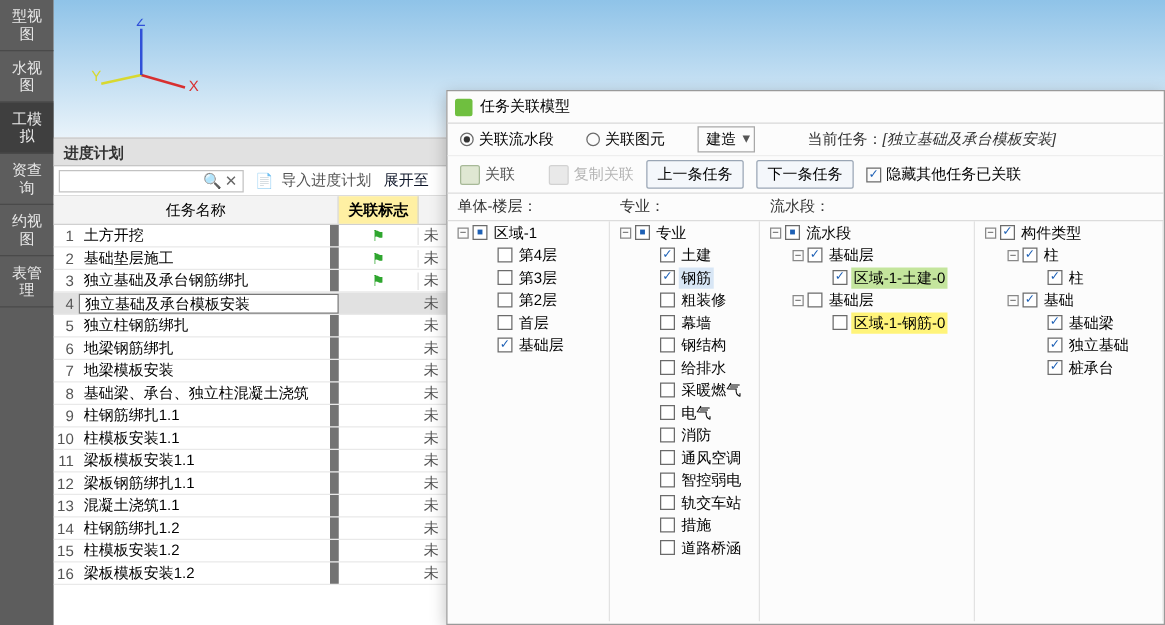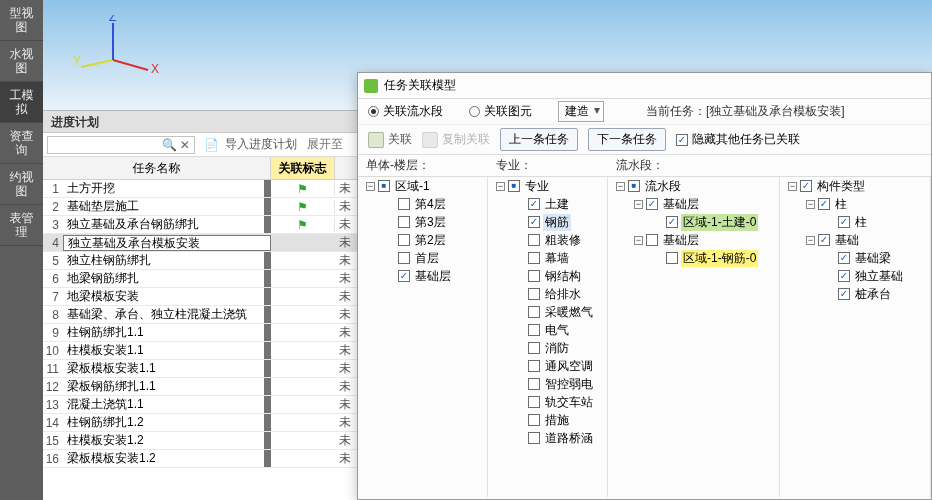--- a/index.html
+++ b/index.html
@@ -9,21 +9,21 @@
 .left-rail{position:absolute;left:0;top:0;width:43px;height:500px;background:#5d5d5d;}
 .left-rail .item{color:#e9e9e9;font-size:12px;padding:6px 4px;text-align:center;border-bottom:1px solid #4a4a4a;line-height:14px;}
 .left-rail .item.sel{background:#3f3f3f;}
 .timeline-panel{position:absolute;left:43px;top:110px;right:0;bottom:0;background:#fff;border-top:1px solid #b9b9b9;}
 .panel-title{background:#e1e1e1;color:#333;height:22px;line-height:22px;padding-left:8px;font-weight:bold;border-bottom:1px solid #c6c6c6;}
 .toolbar{height:24px;display:flex;align-items:center;padding:2px 4px;border-bottom:1px solid #dcdcdc;gap:4px;}
 .search-box{flex:0 0 148px;height:18px;border:1px solid #c2c2c2;display:flex;align-items:center;padding:0 2px;}
 .search-box input{border:none;outline:none;width:100%;height:14px;background:transparent;}
 .icon-btn{display:inline-flex;align-items:center;justify-content:center;width:18px;height:18px;color:#666;cursor:pointer;}
 .tool-label{display:flex;align-items:center;gap:4px;color:#555;margin-left:4px;}
-.link-btn{color:#737373;margin-left:6px;cursor:pointer;}
+.link-btn{color:#0f172a;margin-left:6px;cursor:pointer;}
 .task-grid{}
 .task-header{display:flex;background:#f3f3f3;border-bottom:1px solid #d0d0d0;}
 .th{border-right:1px solid #d4d4d4;text-align:center;height:22px;line-height:22px;}
 .th-name{flex:0 0 228px;}
 .th-flag{flex:0 0 64px;background:#fff0a3;font-weight:bold;}
 .th-rest{flex:1;}
 .task-row{display:flex;height:18px;border-bottom:1px solid #e9e9e9;align-items:center;}
 .task-row.sel{background:#e1e1e1;}
 .td-num{flex:0 0 20px;text-align:right;padding-right:4px;color:#555;}
 .td-name{flex:0 0 208px;padding-left:4px;border-right:7px solid #737373;overflow:hidden;white-space:nowrap;}
@@ -34,25 +34,25 @@
 .dialog{position:absolute;left:357px;top:72px;width:575px;height:428px;background:#fcfcfc;border:1px solid #9a9a9a;box-shadow:0 3px 12px rgba(0,0,0,0.25);}
 .dlg-title{height:26px;display:flex;align-items:center;gap:6px;padding-left:6px;border-bottom:1px solid #d8d8d8;}
 .dlg-cube{width:14px;height:14px;background:#6fbf3f;border-radius:2px;}
 .opt-row{height:26px;display:flex;align-items:center;padding-left:10px;gap:26px;border-bottom:1px solid #eee;}
 .radio{display:inline-flex;align-items:center;gap:4px;}
 .radio .dot{width:11px;height:11px;border:1px solid #6b6b6b;border-radius:50%;display:inline-flex;align-items:center;justify-content:center;}
 .radio.sel .dot::after{content:"";width:5px;height:5px;background:#333;border-radius:50%;}
 .combo{border:1px solid #a8a8a8;padding:1px 14px 1px 6px;position:relative;}
 .combo::after{content:"▾";position:absolute;right:3px;top:1px;color:#555;}
 .curtask{margin-left:16px;color:#333;}
-.curtask b{font-weight:normal;}
+.curtask b{font-weight:normal;font-style:italic;}
 .action-row{height:30px;display:flex;align-items:center;padding-left:10px;gap:10px;border-bottom:1px solid #dcdcdc;}
 .act{display:flex;align-items:center;gap:4px;color:#555;}
 .act .ic{width:16px;height:16px;background:#dfe7d2;border:1px solid #a7b998;border-radius:2px;}
-.act.disabled{color:#b5b5b5;}
+.act.disabled{color:#b5b5b5;margin-left:17px;}
 .act.disabled .ic{background:#e9e9e9;border-color:#d2d2d2;}
 .btn{border:1px solid #9aa6b5;background:#f4f7fb;padding:2px 8px;border-radius:2px;cursor:pointer;}
 .chk{display:inline-flex;align-items:center;gap:4px;}
 .chk .box{width:12px;height:12px;border:1px solid #6b6b6b;display:inline-flex;align-items:center;justify-content:center;font-size:10px;line-height:10px;}
 .chk.on .box::after{content:"✓";color:#1d60b5;}
 .col-heads{height:22px;display:flex;border-bottom:1px solid #dcdcdc;align-items:center;}
 .col-heads > div{padding-left:8px;color:#333;}
 .ch1{flex:0 0 130px;}
 .ch2{flex:0 0 120px;}
 .ch3{flex:0 0 172px;}

